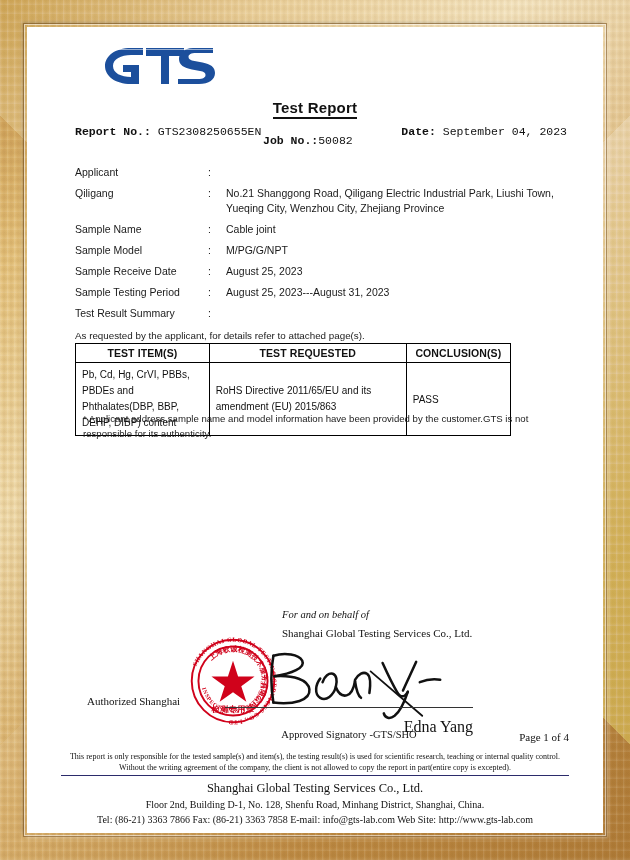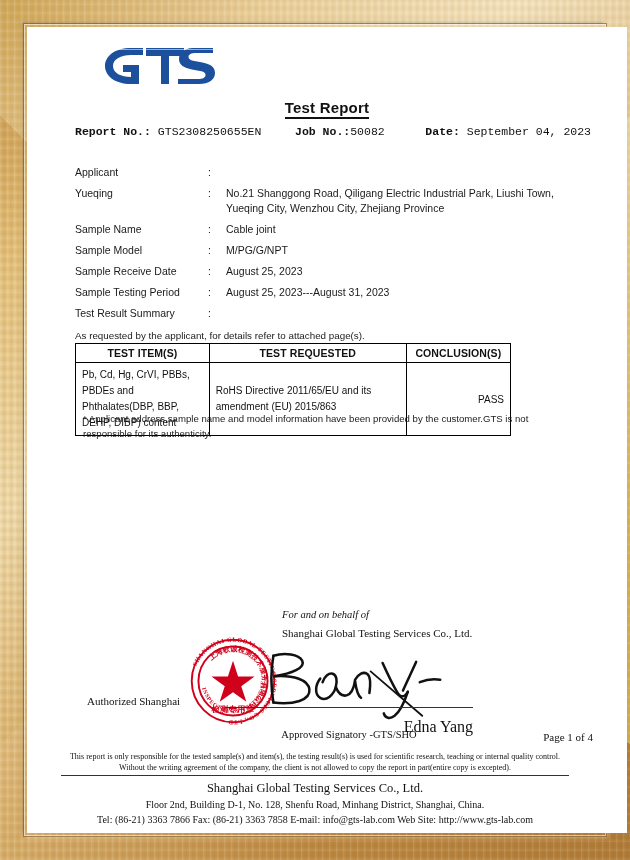--- a/index.html
+++ b/index.html
@@ -60,21 +60,20 @@
       inset 0 0 0 1px rgba(255,255,255,0.55),
       -2px -2px 3px rgba(0,0,0,0.18),
       2px 2px 3px rgba(255,255,255,0.35);
   }
   .paper {
     position: absolute;
     left: 27px; top: 27px;
     width: 576px; height: 806px;
     background: #ffffff;
     overflow: hidden;
-    padding-left: 24px;
   }
 
   
   .logo {
     position: absolute;
     left: 73px; top: 16px;
     width: 120px; height: 46px;
   }
 
   
@@ -94,21 +93,21 @@
 
   .refline {
     position: absolute;
     left: 48px; right: 30px; top: 98px;
     height: 16px;
     font-family: Liberation Mono, monospace;
     font-size: 11.5px;
     color: #111;
   }
   .refline .rn { position: absolute; left: 0; top: 0; }
-  .refline .jn { position: absolute; left: 188px; top: 0; margin-left: 32px; }
+  .refline .jn { position: absolute; left: 188px; top: 9px; }
   .refline .dt { position: absolute; right: 6px; top: 0; white-space: nowrap; }
   .refline b { font-weight: bold; }
 
   
   .info {
     position: absolute;
     left: 48px; top: 138px;
     width: 500px;
     font-size: 10.5px;
     color: #1a1a1a;
@@ -147,21 +146,21 @@
   }
   table.results th {
     font-size: 10.5px;
     font-weight: bold;
     text-align: center;
     padding: 3px 4px;
     letter-spacing: .1px;
   }
   .c-item { width: 145px; }
   .c-req  { width: 245px; }
-  .c-con  { width: 96px; text-align: right; }
+  .c-con  { width: 96px; text-align: left; }
   td.c-item, td.c-req { line-height: 16px; }
 
   .footnote {
     position: absolute;
     left: 56px; top: 384px;
     width: 470px;
     font-size: 9.6px;
     line-height: 15px;
     color: #1a1a1a;
   }
@@ -309,21 +308,21 @@
         <span>September 04, 2023</span>
       </div>
     </div>
 
     <div class="info">
       <div class="info-row">
         <div class="info-label">Applicant</div>
         <div class="info-colon">:</div>
       </div>
       <div class="info-row two">
-        <div class="info-label">Yueqing</div>
+        <div class="info-label">Qiligang</div>
         <div class="info-colon">:</div>
         <div class="info-value">No.21 Shanggong Road, Qiligang Electric Industrial Park, Liushi Town, Yueqing City, Wenzhou City, Zhejiang Province</div>
       </div>
       <div class="info-row">
         <div class="info-label">Sample Name</div>
         <div class="info-colon">:</div>
         <div class="info-value">Cable joint</div>
       </div>
       <div class="info-row">
         <div class="info-label">Sample Model</div>

